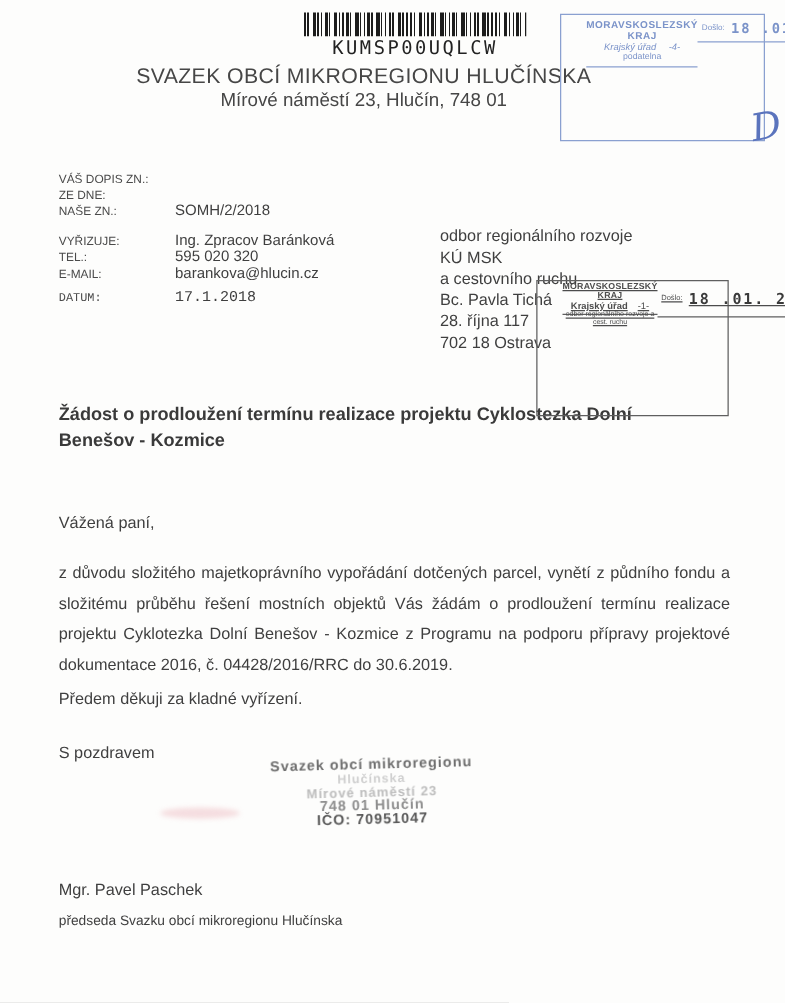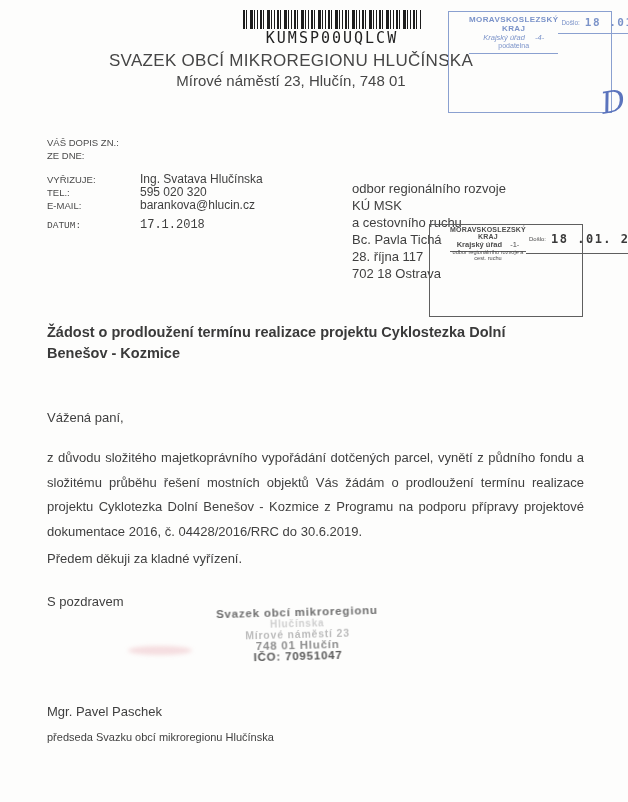--- a/index.html
+++ b/index.html
@@ -44,22 +44,22 @@
   .date-print{font-family:"DejaVu Sans Mono",monospace;font-weight:bold;font-size:11px;
       letter-spacing:1.5px;margin-left:5px;white-space:nowrap;}
   .hand{font-family:"DejaVu Serif",serif;font-style:italic;color:#4d5fae;}
   .hand-cj{position:absolute;left:52px;top:-6px;font-size:16px;transform:rotate(-6deg);letter-spacing:1px;}
   .hand-listy{font-size:13px;transform:rotate(10deg);margin:0 4px;}
   .hand-dash{display:inline-block;width:24px;border-top:1.6px solid #4d5fae;
       transform:rotate(-8deg);margin-left:8px;}
   .hand-d{position:absolute;left:601px;top:84px;font-family:"DejaVu Serif",serif;
       font-style:italic;font-size:30px;color:#5b74bd;transform:rotate(-10deg);z-index:4;}
   
-  .stamp-dark{left:429px;top:224px;width:154px;height:93px;border:1.5px solid #5f5f5f;
-      color:#4c4c4c;z-index:3;}
+  .stamp-dark{left:429px;top:224px;width:154px;height:109px;border:1.5px solid #5f5f5f;
+      color:#4c4c4c;z-index:3;text-decoration:underline;}
   .stamp-dark .s-left{border-right:1.5px solid #5f5f5f;}
   .sd-head{height:27px;border-bottom:1.5px solid #5f5f5f;text-align:center;padding-top:1px;box-sizing:border-box;}
   .sd-h1{font-size:7px;font-weight:bold;letter-spacing:.2px;}
   .sd-h2{font-size:7.5px;font-weight:bold;}
   .sd-h2 .s-num{margin-left:8px;font-weight:normal;}
   .sd-h3{font-size:5.6px;}
   .sd-doslo{height:29px;border-bottom:1.5px solid #5f5f5f;font-size:6px;}
   .sd-doslo .date-print{font-size:12px;color:#3a3a3a;}
   .sd-cj{height:17px;border-bottom:1.5px solid #5f5f5f;font-size:6.5px;}
   .sd-listy{flex:1;font-size:6px;}
@@ -139,21 +139,22 @@
       <div class="s-cell" style="height:34px">Zpracov.</div>
       <div class="s-cell" style="height:33px">Spis.zn.</div>
       <div class="s-cell last">Sk.zn./lh.</div>
     </div>
   </div>
   <div class="hand-d">D</div>
 
   <div class="fields">
     <div class="f-row"><span class="f-lab">VÁŠ DOPIS ZN.:</span><span></span></div>
     <div class="f-row"><span class="f-lab">ZE DNE:</span><span></span></div>
-    <div class="f-row gap-a"><span class="f-lab">VYŘIZUJE:</span><span>Ing. Svatava Hlučínska</span></div>
+    <div class="f-row"><span class="f-lab">NAŠE ZN.:</span><span>SOMH/2/2018</span></div>
+    <div class="f-row gap-a"><span class="f-lab">VYŘIZUJE:</span><span>Ing. Zpracov Baránková</span></div>
     <div class="f-row"><span class="f-lab">TEL.:</span><span>595 020 320</span></div>
     <div class="f-row"><span class="f-lab">E-MAIL:</span><span>barankova@hlucin.cz</span></div>
     <div class="f-row gap-b"><span class="f-lab">DATUM:</span><span>17.1.2018</span></div>
   </div>
 
   <div class="recipient">
     <div>odbor regionálního rozvoje</div>
     <div>KÚ MSK</div>
     <div>a cestovního ruchu</div>
     <div>Bc. Pavla Tichá</div>

